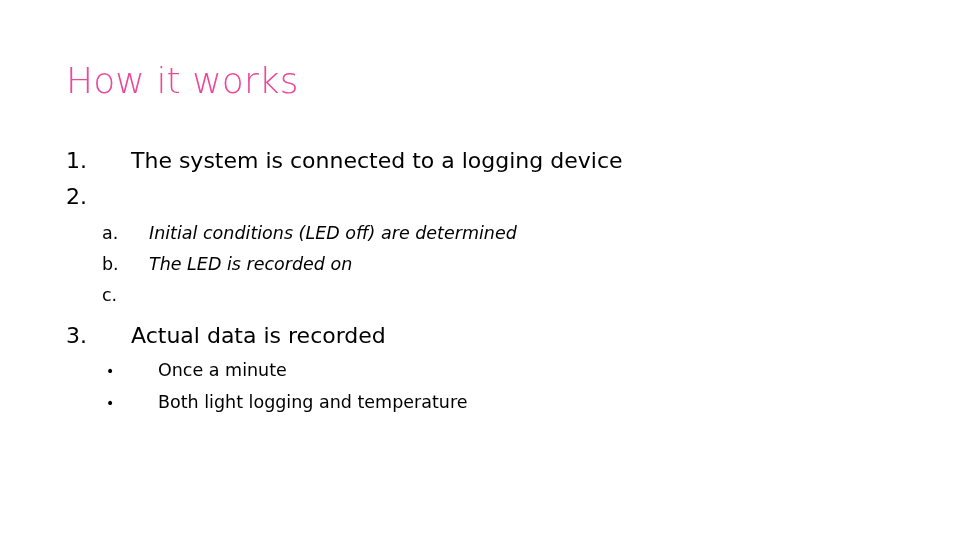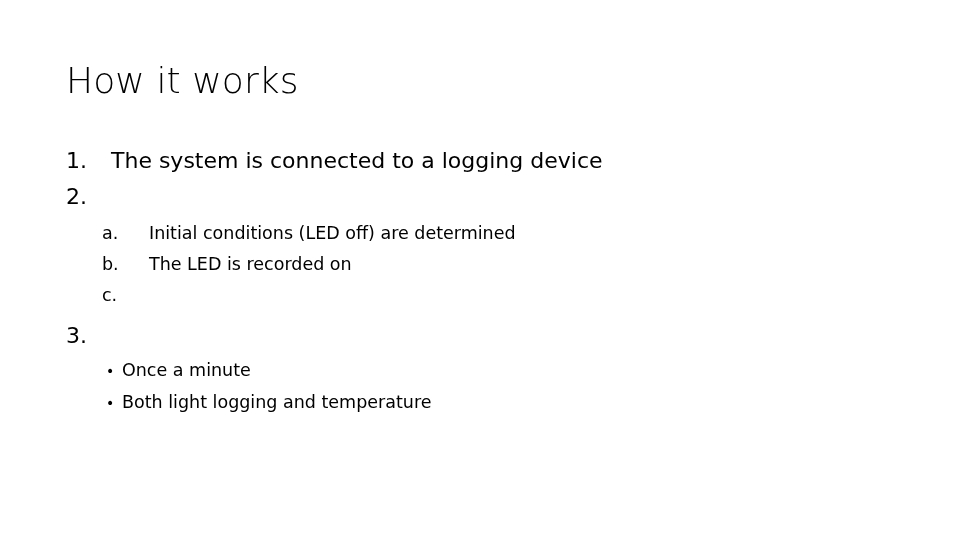--- a/index.html
+++ b/index.html
@@ -22,21 +22,21 @@
 
   
   .slide-title {
     position: absolute;
     left: 66px;
     top: 58px;
     width: 840px;
     font-size: 36px;
     line-height: 46px;
     font-weight: 300;
-    color: #000000;
+    color: #ec4899;
     letter-spacing: 0.1px;
     white-space: nowrap;
   }
 
   
   .slide-body {
     position: absolute;
     left: 0;
     top: 146px;
     width: 960px;
@@ -55,20 +55,21 @@
   }
   .lvl1 .marker {
     flex: 0 0 auto;
     width: 45px;
     margin-left: 66px;
     text-align: left;
   }
   .lvl1 .text {
     flex: 1 1 auto;
     white-space: nowrap;
+    margin-left: 20px;
   }
 
   
   .lvl2-group {
     margin-top: 9px;
     margin-bottom: 11px;
   }
   .lvl2 {
     display: flex;
     align-items: baseline;
@@ -81,20 +82,21 @@
   }
   .lvl2 .marker {
     flex: 0 0 auto;
     width: 47px;
     margin-left: 102px;
     text-align: left;
   }
   .lvl2 .text {
     flex: 1 1 auto;
     white-space: nowrap;
+    font-style: italic;
   }
 
   
   .lvl3-group {
     margin-top: 7px;
   }
   .lvl3 {
     display: flex;
     align-items: baseline;
     margin: 0 0 5px 0;
@@ -107,20 +109,21 @@
   .lvl3 .marker {
     flex: 0 0 auto;
     width: 16px;
     margin-left: 106px;
     text-align: left;
     font-size: 14px;
   }
   .lvl3 .text {
     flex: 1 1 auto;
     white-space: nowrap;
+    margin-left: 36px;
   }
 
   
   .gap-before-3 { margin-top: 13px; }
 </style>
 </head>
 <body>
 
 <div class="slide">
 
@@ -146,20 +149,21 @@
         <span class="marker">b.</span>
         <span class="text">The LED is recorded on</span>
       </div>
       <div class="lvl2">
         <span class="marker">c.</span>
       </div>
     </div>
 
     <div class="lvl1 gap-before-3">
       <span class="marker">3.</span>
+      <span class="text">Actual data is recorded</span>
     </div>
 
     <div class="lvl3-group">
       <div class="lvl3">
         <span class="marker">•</span>
         <span class="text">Once a minute</span>
       </div>
       <div class="lvl3">
         <span class="marker">•</span>
         <span class="text">Both light logging and temperature</span>

